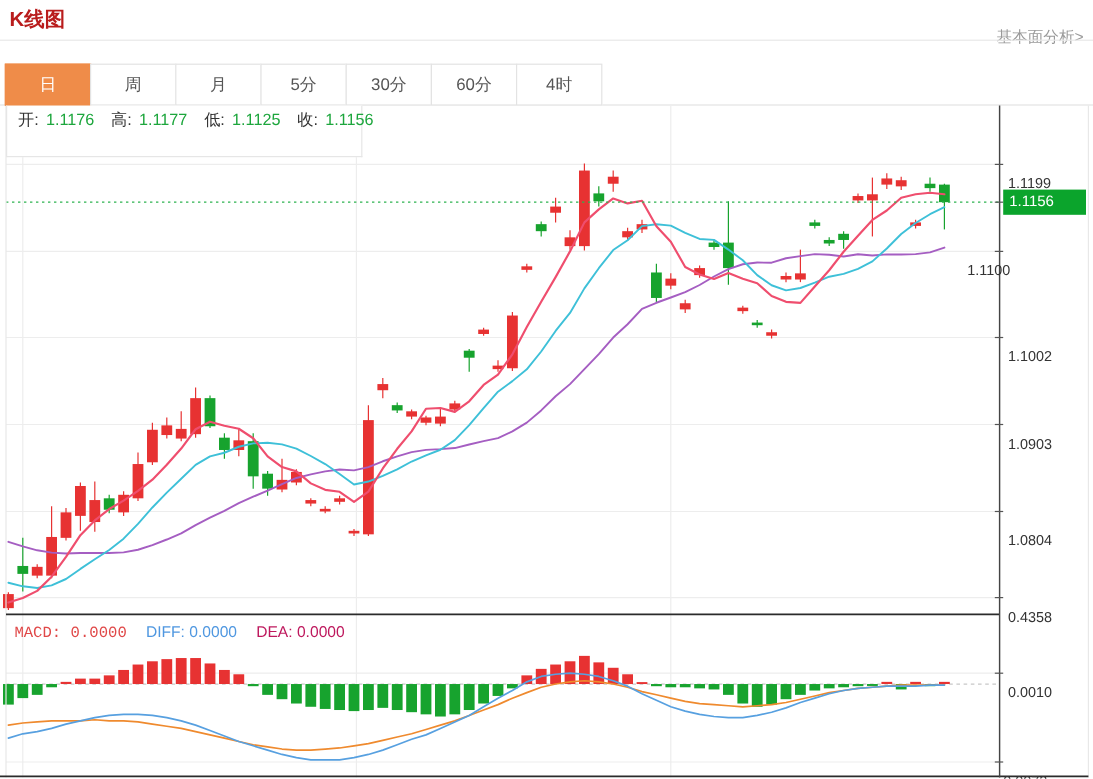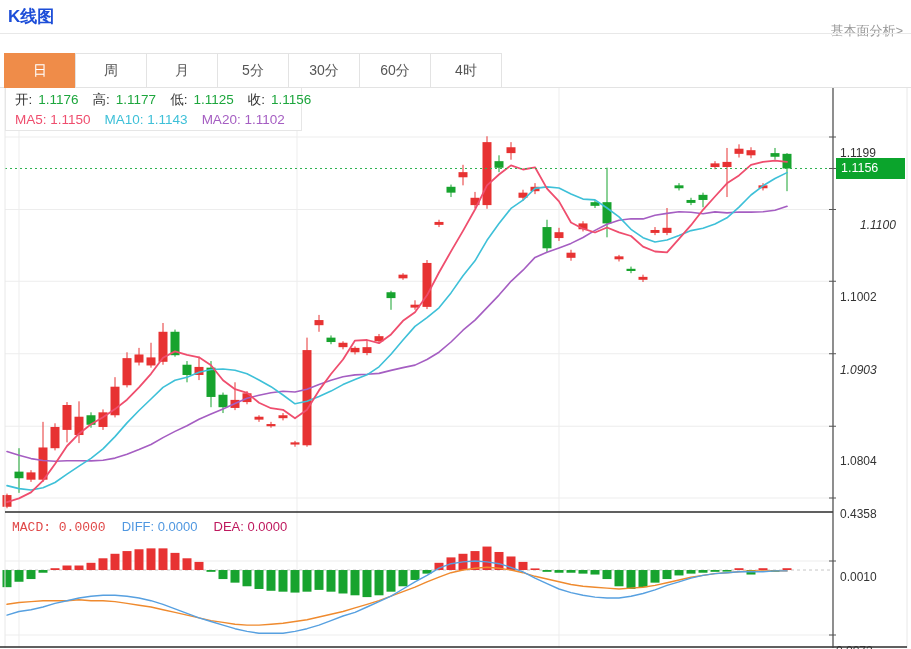--- a/index.html
+++ b/index.html
@@ -1,18 +1,18 @@
 <!DOCTYPE html>
 <html><head>
 <meta charset="utf-8">
 <style>
   html,body{margin:0;padding:0;background:#fff;}
   body{width:911px;height:649px;position:relative;overflow:hidden;
        font-family:"Liberation Sans","DejaVu Sans",sans-serif;color:#333;}
-  .hdr-title{position:absolute;left:8px;top:5px;font-size:17px;font-weight:bold;color:#1d4ed8;}
+  .hdr-title{position:absolute;left:8px;top:5px;font-size:17px;font-weight:bold;color:#b91c1c;}
   .hdr-link{position:absolute;right:8px;top:10px;font-size:13px;color:#999;text-decoration:none;cursor:pointer;margin-top:12px;}
   .hdr-divider{position:absolute;left:0;top:33px;width:911px;height:1px;background:#e8e8e8;}
   .tabs{position:absolute;left:5px;top:53px;display:flex;z-index:3;}
   .tab{width:70px;height:33px;line-height:33px;text-align:center;font-size:14px;color:#555;
        background:#fff;border:1px solid #e3e3e3;margin-left:-1px;cursor:pointer;box-sizing:content-box;}
   .tab.selected{background:#ef8c49;border-color:#ef8c49;color:#fff;}
   .tabs-underline{position:absolute;left:0;top:87px;width:911px;height:1px;background:#e3e3e3;z-index:1;}
   #chart-svg{position:absolute;left:0;top:0;z-index:2;}
   .legend{position:absolute;left:5px;top:88px;width:295px;height:42px;background:#fff;
           border:1px solid #e6e6e6;border-top:none;z-index:4;font-size:13.5px;}
@@ -271,29 +271,28 @@
     <line x1="829" y1="353.746450304259" x2="836" y2="353.746450304259" stroke="#555" stroke-width="1"></line>
     <line x1="829" y1="426.23935091277855" x2="836" y2="426.23935091277855" stroke="#555" stroke-width="1"></line>
     <line x1="829" y1="498" x2="836" y2="498" stroke="#555" stroke-width="1"></line>
     <line x1="829" y1="561" x2="836" y2="561" stroke="#555" stroke-width="1"></line>
     <line x1="829" y1="635" x2="836" y2="635" stroke="#555" stroke-width="1"></line>
     <line x1="829" y1="168.48681541582135" x2="836" y2="168.48681541582135" stroke="#555" stroke-width="1"></line>
   </svg>
 
 <div class="legend">
   <div class="legend-row" id="ohlc-row"><span style="color: rgb(51, 51, 51);">开:</span><span class="gap" style="color: rgb(29, 166, 61);">1.1176</span><span style="color: rgb(51, 51, 51);">高:</span><span class="gap" style="color: rgb(29, 166, 61);">1.1177</span><span style="color: rgb(51, 51, 51);">低:</span><span class="gap" style="color: rgb(29, 166, 61);">1.1125</span><span style="color: rgb(51, 51, 51);">收:</span><span class="gap" style="color: rgb(29, 166, 61);">1.1156</span></div>
-  <div class="legend-row" id="ma-row"><span class="gap" style="color: rgb(239, 78, 110);">MA5: 1.1150</span><span class="gap" style="color: rgb(62, 192, 216);">MA10: 1.1143</span><span class="gap" style="color: rgb(165, 94, 194);">MA20: 1.1102</span></div>
 </div>
 
 <div id="price-labels">
     <div class="price-axis-label" style="left: 840px; top: 130px;">1.1199</div>
-    <div class="price-axis-label" style="left: 860px; top: 202.493px; font-style: italic;">1.1100</div>
+    <div class="price-axis-label" style="left: 806px; top: 202.493px;">1.1100</div>
     <div class="price-axis-label" style="left: 840px; top: 274.254px;">1.1002</div>
-    <div class="price-axis-label" style="left: 840px; top: 346.746px; font-style: italic;">1.0903</div>
-    <div class="price-axis-label" style="left: 840px; top: 438px;">1.0804</div>
+    <div class="price-axis-label" style="left: 840px; top: 346.746px;">1.0903</div>
+    <div class="price-axis-label" style="left: 840px; top: 427px;">1.0804</div>
     <div class="price-axis-label" style="left: 840px; top: 491px;">0.4358</div>
   </div>
 <div class="price-tag" id="price-tag" style="top: 157.987px; background: rgb(11, 164, 44);">
   <span>1.1156</span>
 </div>
 <div class="macd-header" id="macd-header"><span style="color: rgb(224, 72, 72); font-family: Liberation Mono, monospace;">MACD: 0.0000</span><span style="color: rgb(79, 151, 224);">DIFF: 0.0000</span><span style="color: #be185d; text-align: center;">DEA: 0.0000</span></div>
 <div id="macd-labels">
     <div class="price-axis-label" style="left: 840px; top: 554px;">0.0010</div>
     <div class="price-axis-label" style="left: 832px; top: 628px;">-0.0072</div>
   </div>

